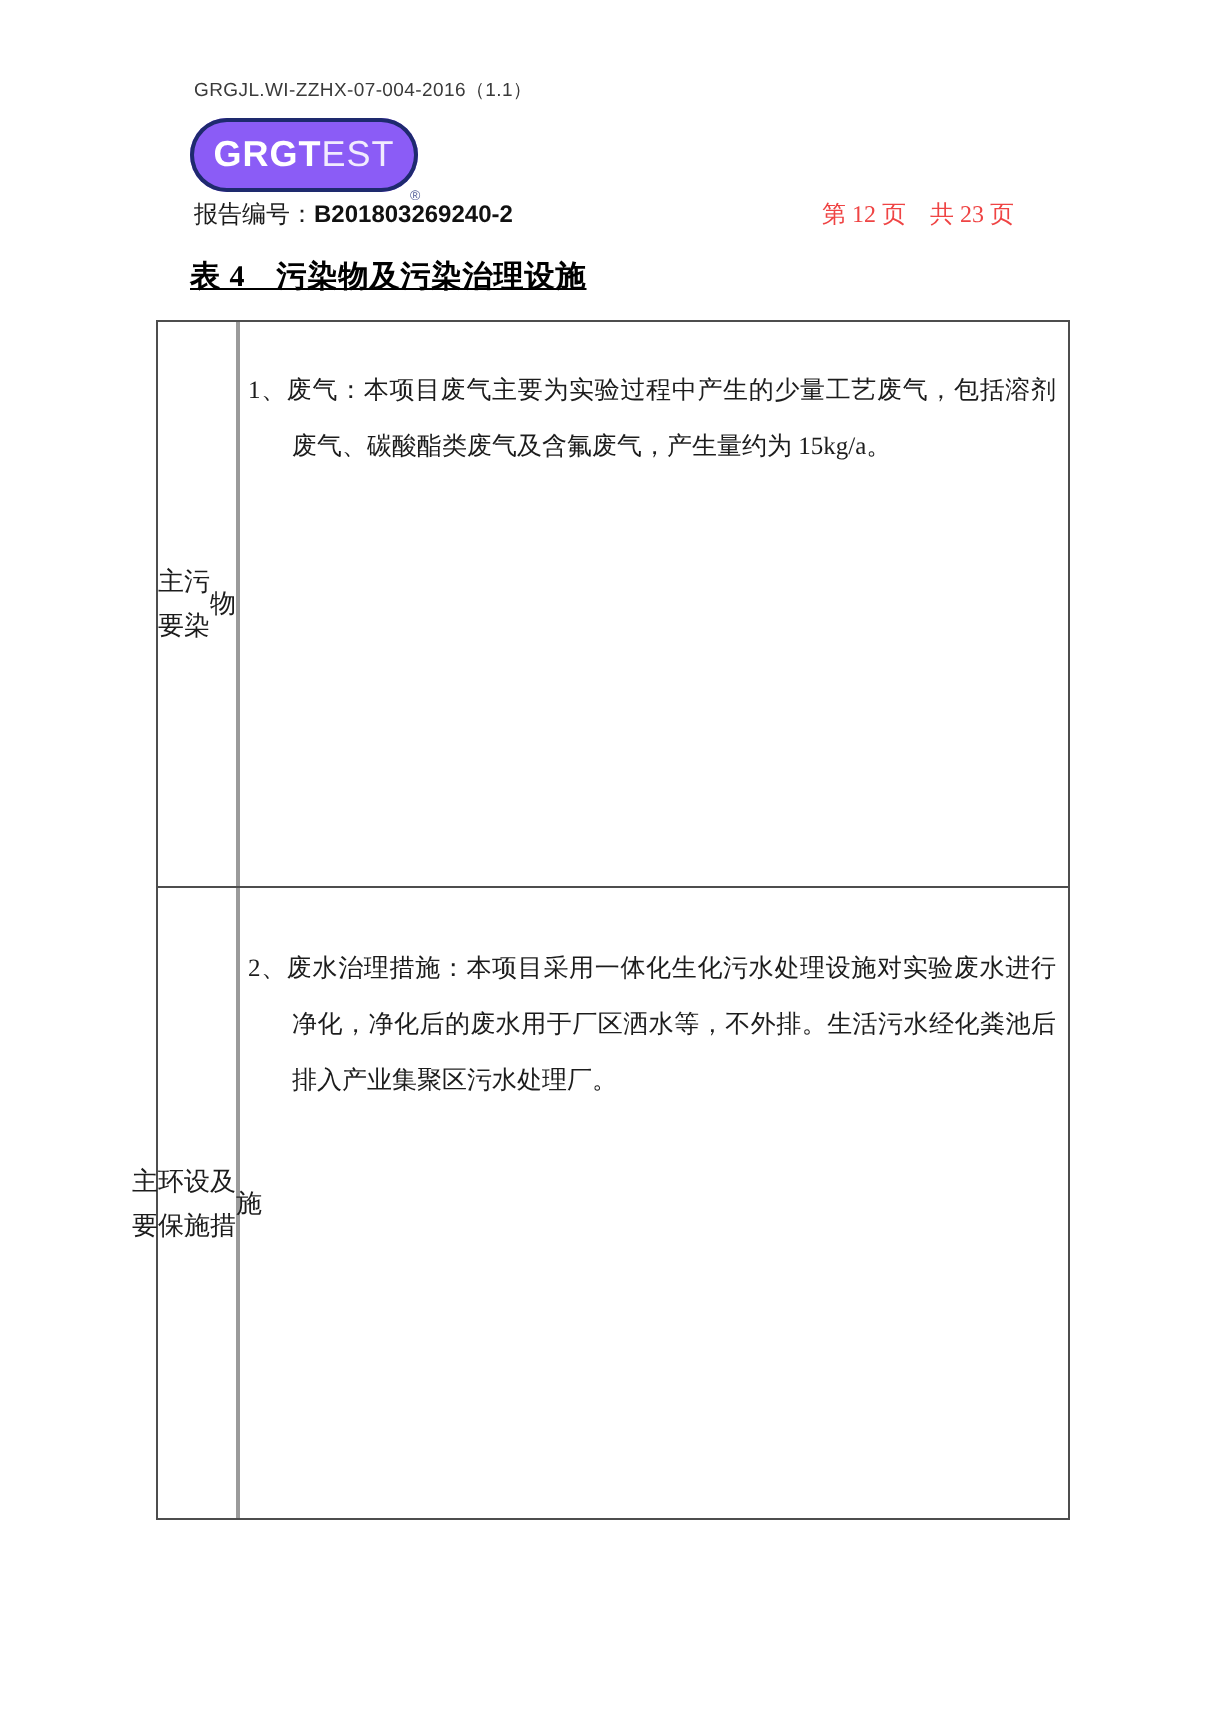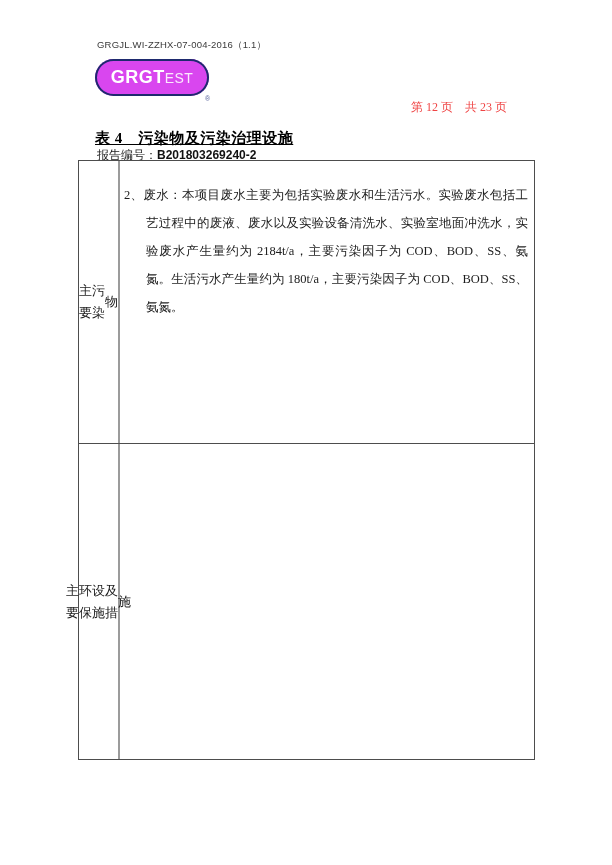--- a/index.html
+++ b/index.html
@@ -18,55 +18,54 @@
     position: absolute;
     left: 97px; top: 39px;
     font-family: "Liberation Sans", "DejaVu Sans", sans-serif;
     font-size: 9.5px;
     color: #3a3a3a;
     letter-spacing: 0.2px;
   }
   .logo-wrap { position: absolute; left: 95px; top: 59px; }
   .logo-pill {
     width: 114px; height: 37px;
-    background: #d946ef;
+    background: #8b5cf6;
     border-radius: 19px;
     display: flex;
     align-items: center;
     justify-content: center;
     box-shadow: inset 0 0 0 2px #1e2a6e;
   }
   .logo-grgt {
     font-family: "Liberation Sans", "DejaVu Sans", sans-serif;
     font-weight: bold;
     font-size: 18px;
     color: #ffffff;
     letter-spacing: 0.5px;
   }
   .logo-est {
     font-family: "Liberation Sans", "DejaVu Sans", sans-serif;
     font-weight: normal;
-    font-size: 14px;
+    font-size: 18px;
     color: rgba(255,255,255,0.88);
     letter-spacing: 0.5px;
   }
   .registered-mark {
     position: absolute;
     left: 110px; top: 36px;
     font-size: 7px;
     color: #55609a;
     font-family: "Liberation Sans", "DejaVu Sans", sans-serif;
   }
   .report-line {
     position: absolute;
     left: 97px; top: 99px;
     width: 418px;
     font-size: 12px;
     white-space: nowrap;
-    margin-top: 48px;
   }
   .report-no-label { font-size: 12px; color: #1c1c1c; }
   .report-no {
     font-family: "Liberation Sans", "DejaVu Sans", sans-serif;
     font-weight: bold;
     font-size: 12px;
     color: #111;
   }
   .page-info {
     position: absolute;
@@ -148,29 +147,30 @@
 
 <div class="doc-table">
 
   <div class="doc-row row-1">
     <div class="label-cell">
       <span>主要</span>
       <span>污染</span>
       <span>物</span>
     </div>
     <div class="content-cell">
-      <p>2、废水：本项目废水主要为包括实验废水和生活污水。实验废水包括工艺过程中的废液、废水以及实验设备清洗水、实验室地面冲洗水，实验废水产生量约为 2184t/a，主要污染因子为 COD、BOD、SS、氨氮。生活污水产生量约为 180t/a，主要污染因子为 COD、BOD、SS、氨氮。</p>
+      <p>1、废气：本项目废气主要为实验过程中产生的少量工艺废气，包括溶剂废气、碳酸酯类废气及含氟废气，产生量约为 15kg/a。</p>
     </div>
   </div>
 
   <div class="doc-row row-2">
     <div class="label-cell">
       <span>主要</span>
       <span>环保</span>
       <span>设施</span>
       <span>及措</span>
       <span>施</span>
     </div>
     <div class="content-cell">
+      <p>2、废水治理措施：本项目采用一体化生化污水处理设施对实验废水进行净化，净化后的废水用于厂区洒水等，不外排。生活污水经化粪池后排入产业集聚区污水处理厂。</p>
     </div>
   </div>
 
 </div>
 
 </body></html>

